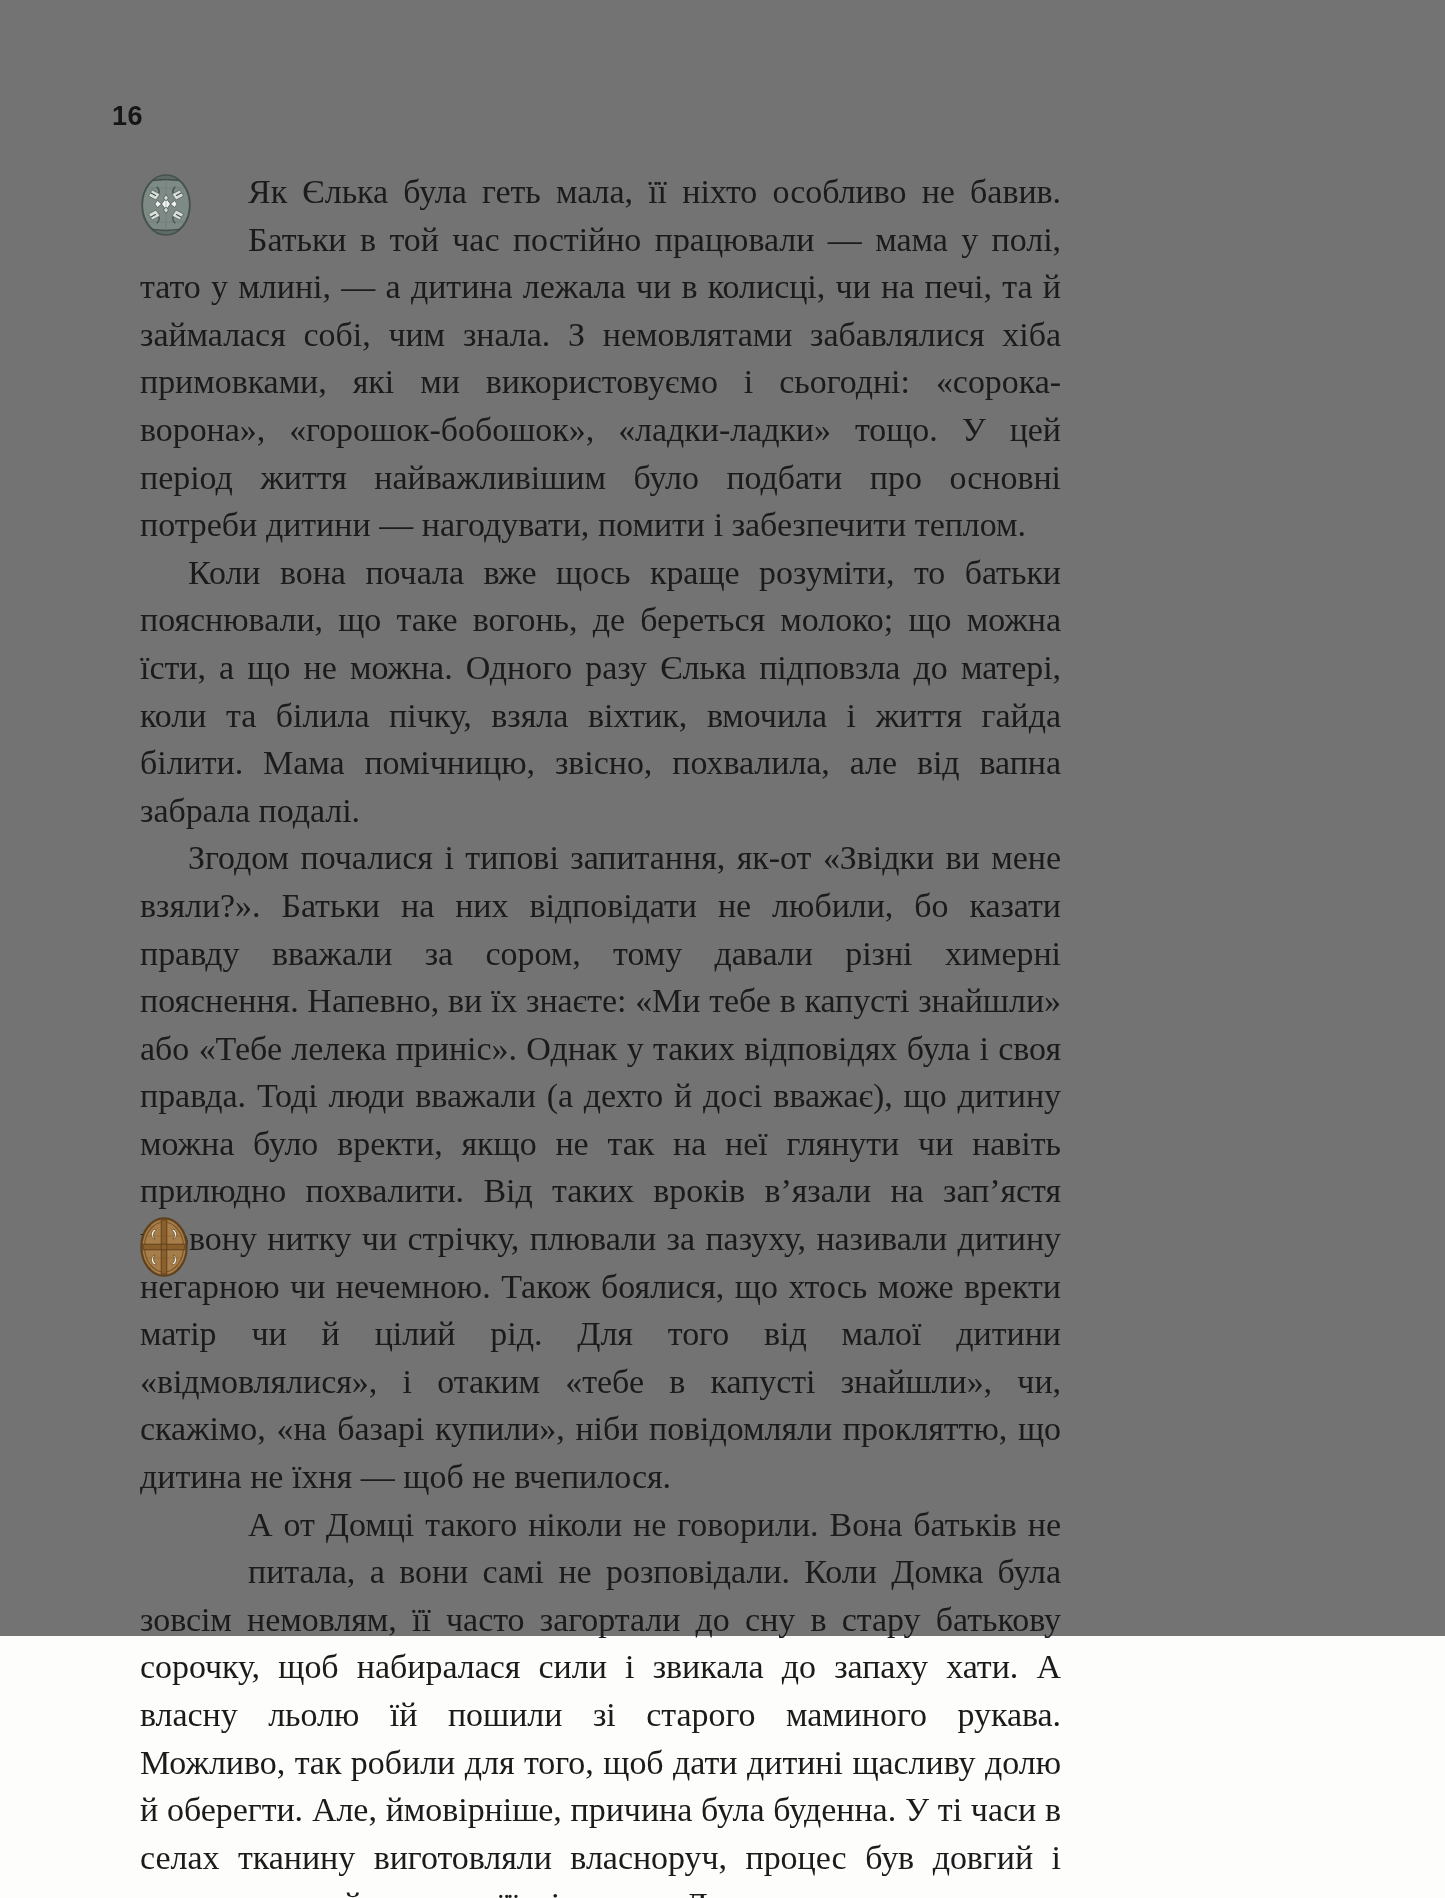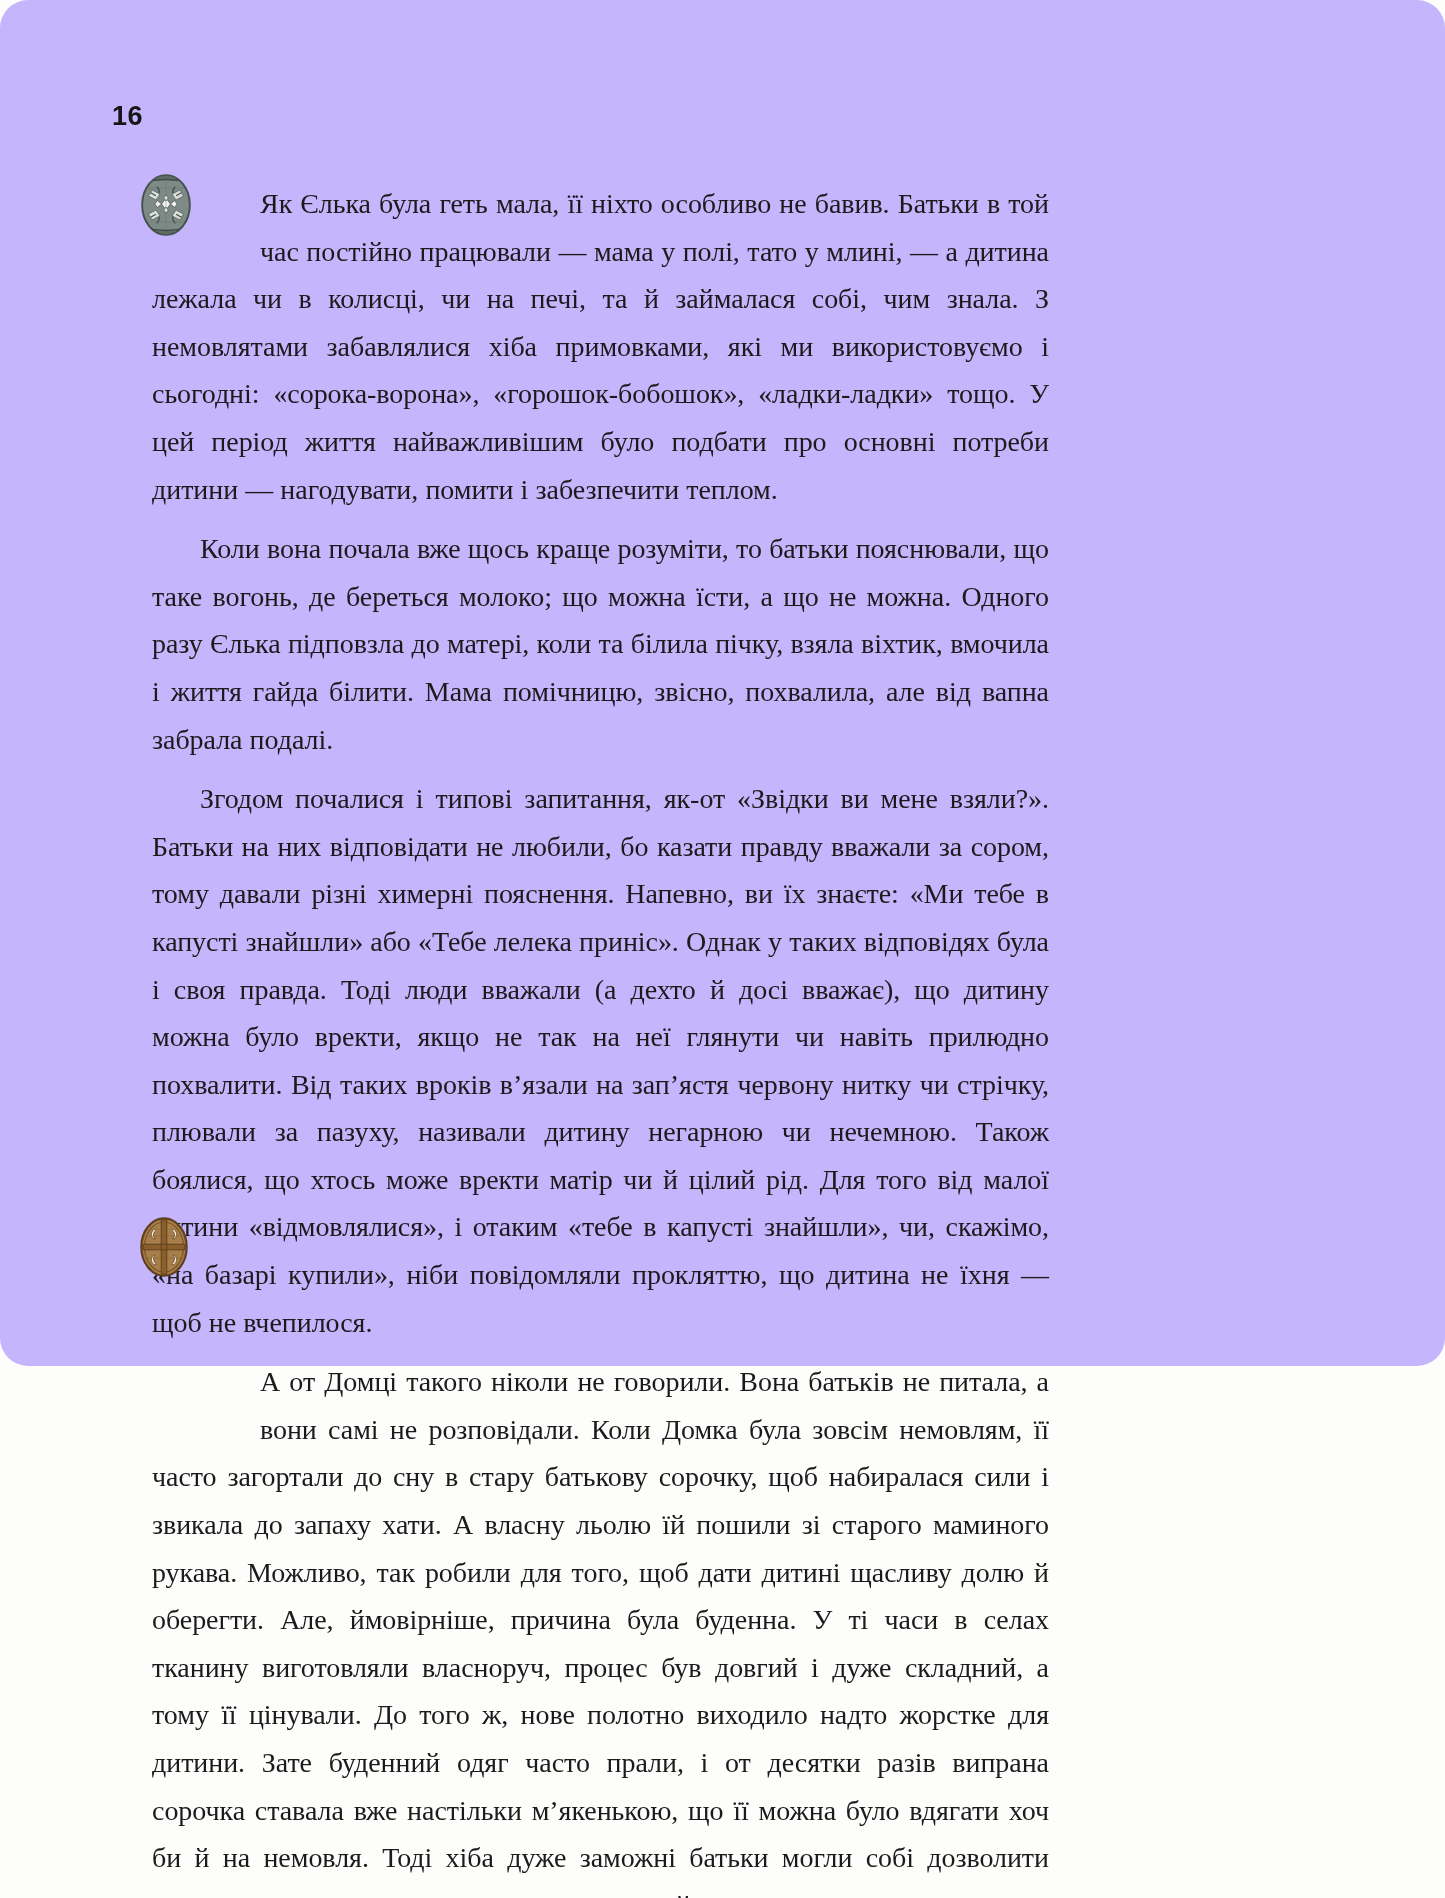--- a/index.html
+++ b/index.html
@@ -11,24 +11,23 @@
     height: 1898px;
     background: #fdfdfc;
     font-family: "Liberation Serif", serif;
     color: #1a1a1a;
     overflow: hidden;
   }
 
   .page {
     position: relative;
     width: 1445px;
-    height: 1366px;
-    background: #c4b5fd;
+    height: 1636px;
+    background: #737373;
     box-sizing: border-box;
-    border-radius: 28px;
   }
 
   
   .folio {
     position: absolute;
     left: 112px;
     top: 103px;
     font-family: "Liberation Sans", sans-serif;
     font-weight: bold;
     font-size: 27px;
@@ -39,24 +38,24 @@
 
   
   .textblock {
     position: absolute;
     left: 140px;
     top: 168px;
     width: 921px;
   }
 
   p.para {
-    margin: 12px;
+    margin: 0;
     text-align: justify;
     text-justify: inter-word;
-    font-size: 28px;
+    font-size: 34px;
     line-height: 47.6px;
     letter-spacing: -0.05px;
     word-spacing: 0.2px;
     hyphens: manual;
     color: #1b1b1b;
   }
 
   p.para + p.para {
     margin-top: 0;
   }

